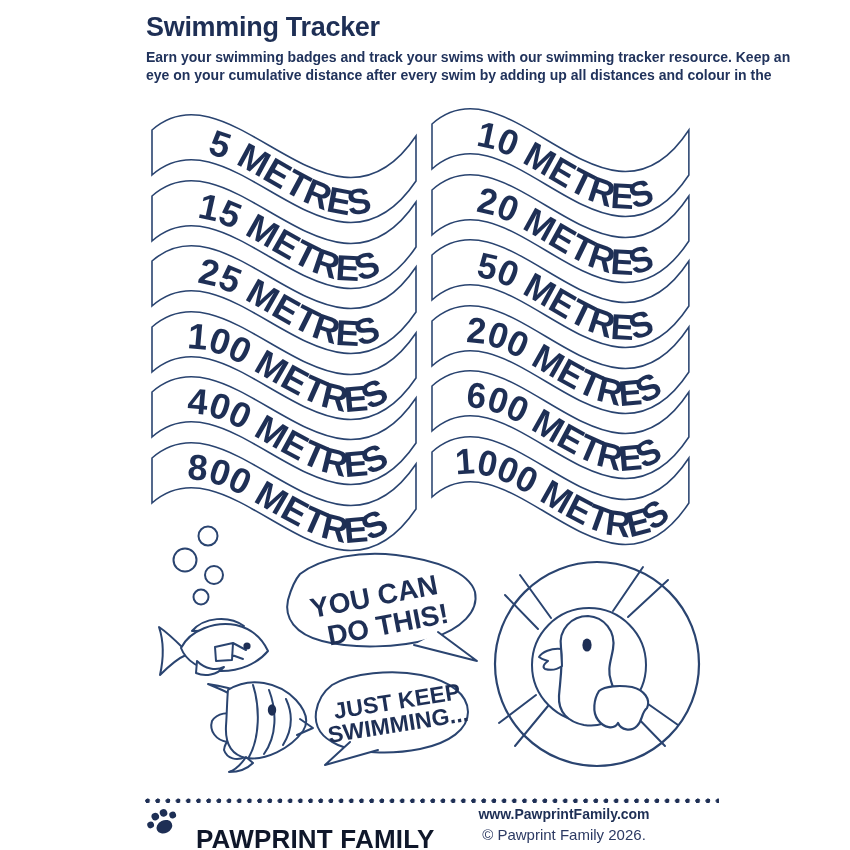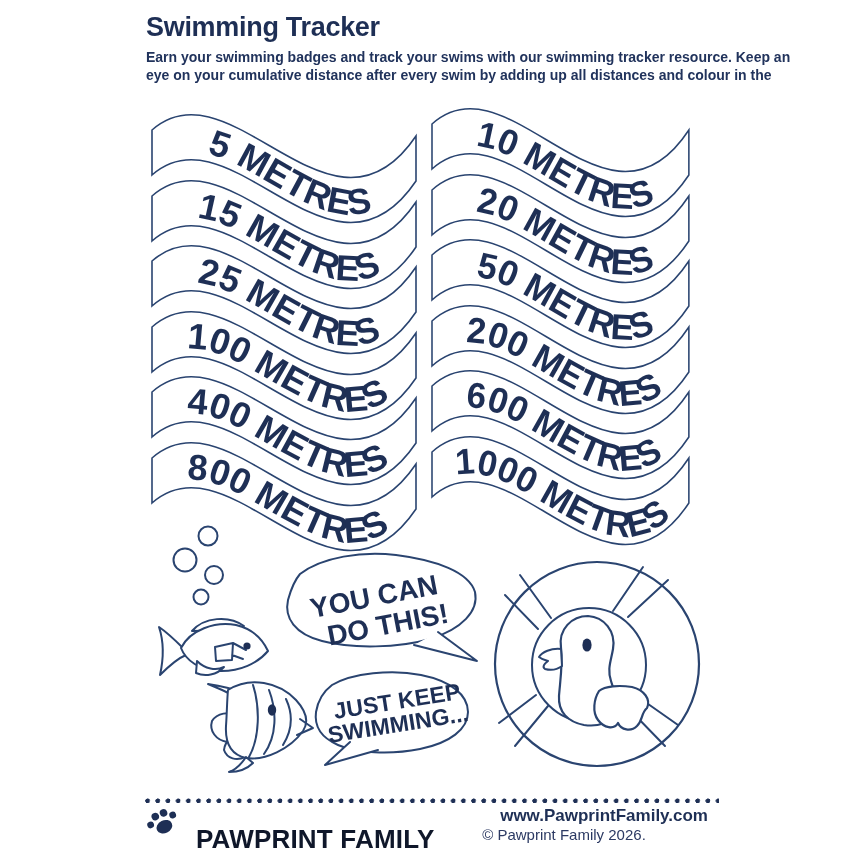--- a/index.html
+++ b/index.html
@@ -7,21 +7,21 @@
         font-family:"Liberation Sans",sans-serif;color:#1e2f55;}
   .abs{position:absolute;}
   #title{left:146px;top:12px;font-size:27px;font-weight:800;letter-spacing:-0.3px;color:#1e2f55;}
   #intro{left:146px;top:49px;width:580px;font-size:14px;font-weight:600;line-height:17.5px;color:#21335c;}
   .introline{white-space:nowrap;}
   #artsvg{left:0;top:0;}
   #divider{left:145px;top:798px;width:574px;height:6px;
     background-image:radial-gradient(circle at 2.6px 2.8px,#1e2f55 2.1px,rgba(0,0,0,0) 2.6px);
     background-size:10.2px 6px;background-repeat:repeat-x;}
   #brand{left:196px;top:824px;font-size:26px;font-weight:900;letter-spacing:0.2px;color:#0f172a;}
-  #site{left:420px;top:806px;width:288px;text-align:right;font-size:17px;font-weight:800;color:#1e2f55;}
+  #site{left:420px;top:806px;width:288px;text-align:center;font-size:14px;font-weight:800;color:#1e2f55;}
   #copyright{left:420px;top:826px;width:288px;text-align:center;font-size:15px;font-weight:400;color:#2c3a63;}
   svg text{font-family:"Liberation Sans",sans-serif;}
 </style>
 </head>
 <body>
 
 <div id="page">
 
   <div id="title" class="abs">Swimming Tracker</div>
 

